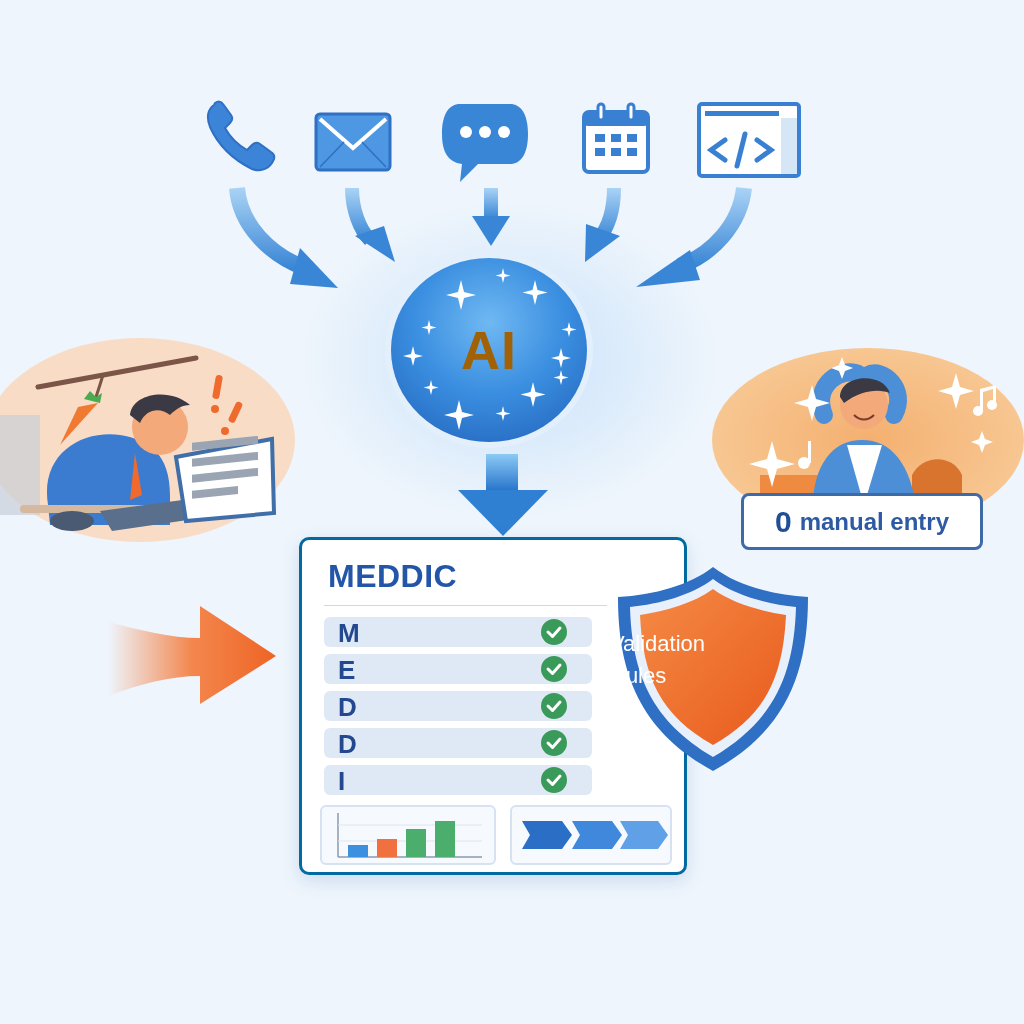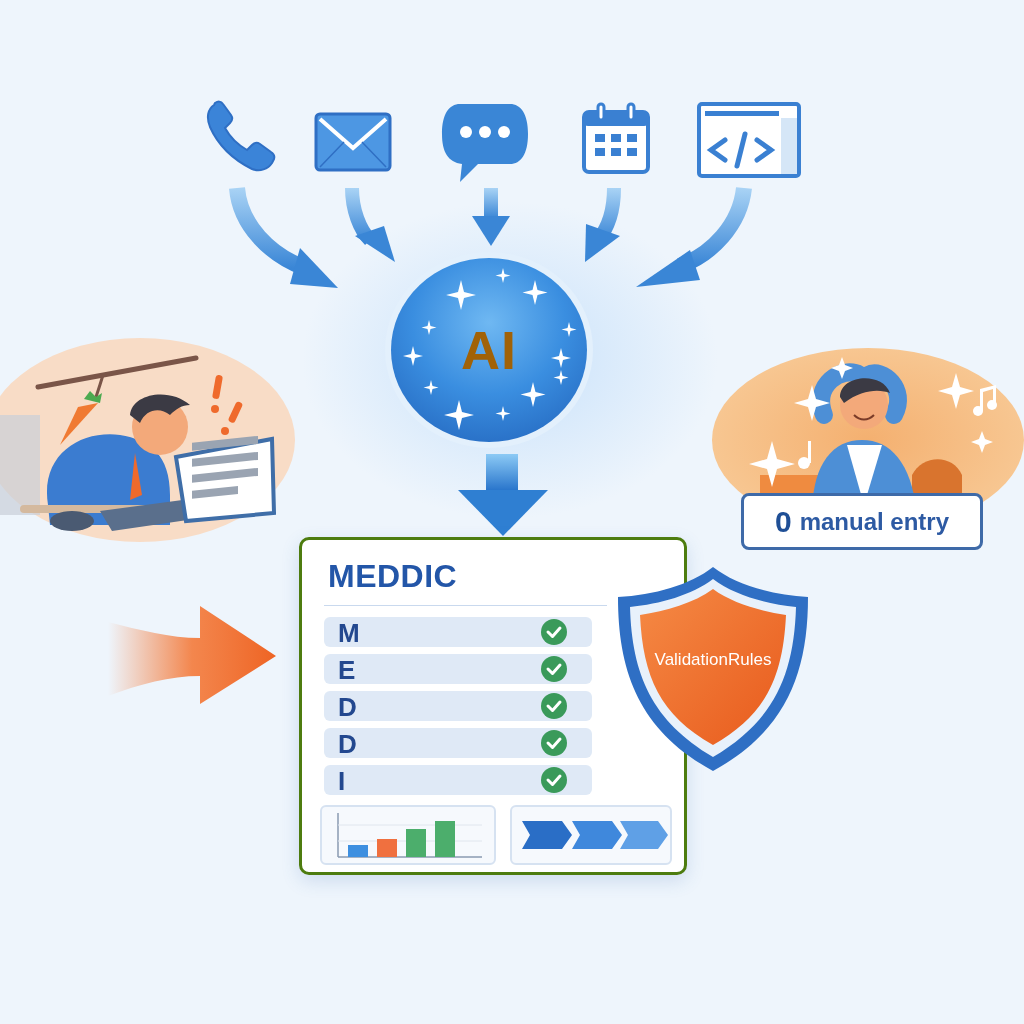--- a/index.html
+++ b/index.html
@@ -1,30 +1,30 @@
 <!DOCTYPE html>
 <html><head>
 <meta charset="utf-8">
 <style>
   html,body{margin:0;padding:0;}
   body{width:1024px;height:1024px;overflow:hidden;background:#eef5fc;font-family:"DejaVu Sans",sans-serif;position:relative;}
   .abs{position:absolute;}
   svg{display:block;}
   .ai-text{position:absolute;left:0;top:0;width:100%;height:100%;display:flex;align-items:center;justify-content:center;color:#a16207;font-weight:bold;font-size:54px;font-family:"Liberation Sans",sans-serif;letter-spacing:1px;}
-  .card{position:absolute;left:299px;top:537px;width:388px;height:338px;background:#fff;border:3px solid #4d7c0f;border-radius:10px;box-sizing:border-box;box-shadow:0 6px 18px rgba(60,110,180,0.18);}
+  .card{position:absolute;left:299px;top:537px;width:388px;height:338px;background:#fff;border:3px solid #0369a1;border-radius:10px;box-sizing:border-box;box-shadow:0 6px 18px rgba(60,110,180,0.18);}
   .card-title{position:absolute;left:26px;top:18px;font-family:"Liberation Sans",sans-serif;font-weight:bold;font-size:32px;color:#2356a8;letter-spacing:0.5px;}
   .card-divider{position:absolute;left:22px;top:65px;width:283px;height:1px;background:#c9d9ee;}
   .row{position:absolute;left:22px;width:268px;height:30px;background:#dfe9f6;border-radius:6px;}
   .row-letter{position:absolute;left:14px;top:1px;font-family:"Liberation Sans",sans-serif;font-weight:bold;font-size:26px;color:#23488f;}
   .row-check{position:absolute;left:216px;top:1px;width:28px;height:28px;}
   .mini{position:absolute;top:265px;height:60px;background:#f6f9fd;border:2px solid #d6e2f1;border-radius:6px;box-sizing:border-box;}
   .badge{position:absolute;left:741px;top:493px;width:242px;height:57px;background:#fff;border:3px solid #3e6aa8;border-radius:8px;box-sizing:border-box;display:flex;align-items:center;justify-content:center;}
   .badge-num{font-family:"Liberation Sans",sans-serif;font-weight:bold;font-size:30px;color:#1f4f96;margin-right:8px;}
   .badge-text{font-family:"Liberation Sans",sans-serif;font-weight:bold;font-size:24px;color:#2d5aa3;}
-  .shield-text{position:absolute;left:0;top:0;width:100%;height:100%;display:flex;flex-direction:row;align-items:center;justify-content:center;color:#fff;font-family:"Liberation Sans",sans-serif;font-size:17px;line-height:32px;padding-bottom:18px;box-sizing:border-box;}
+  .shield-text{position:absolute;left:0;top:0;width:100%;height:100%;display:flex;flex-direction:column;align-items:flex-start;justify-content:center;color:#fff;font-family:"Liberation Sans",sans-serif;font-size:22px;line-height:32px;padding-bottom:18px;box-sizing:border-box;}
 </style>
 </head>
 <body>
 
 <div class="abs" style="left:300px;top:200px;width:420px;height:320px;border-radius:50%;background:radial-gradient(ellipse at center, rgba(190,220,250,0.8) 0%, rgba(238,245,252,0) 70%);"></div>
 
 <div class="abs" style="left:200px;top:97px;width:80px;height:80px;">
   <svg width="80" height="80" viewBox="0 0 80 80">
     <path d="M14 8 C8 12 6 20 10 30 C18 48 32 62 52 72 C60 75 68 72 72 66 L74 62 C75 59 74 57 71 55 L60 47 C57 45 54 46 52 48 L47 53 C38 48 30 40 25 31 L30 26 C32 24 33 21 31 18 L23 7 C21 4 18 4 15 6 Z" fill="#3b84d8" stroke="#2f6fc4" stroke-width="2"></path>
   </svg>

